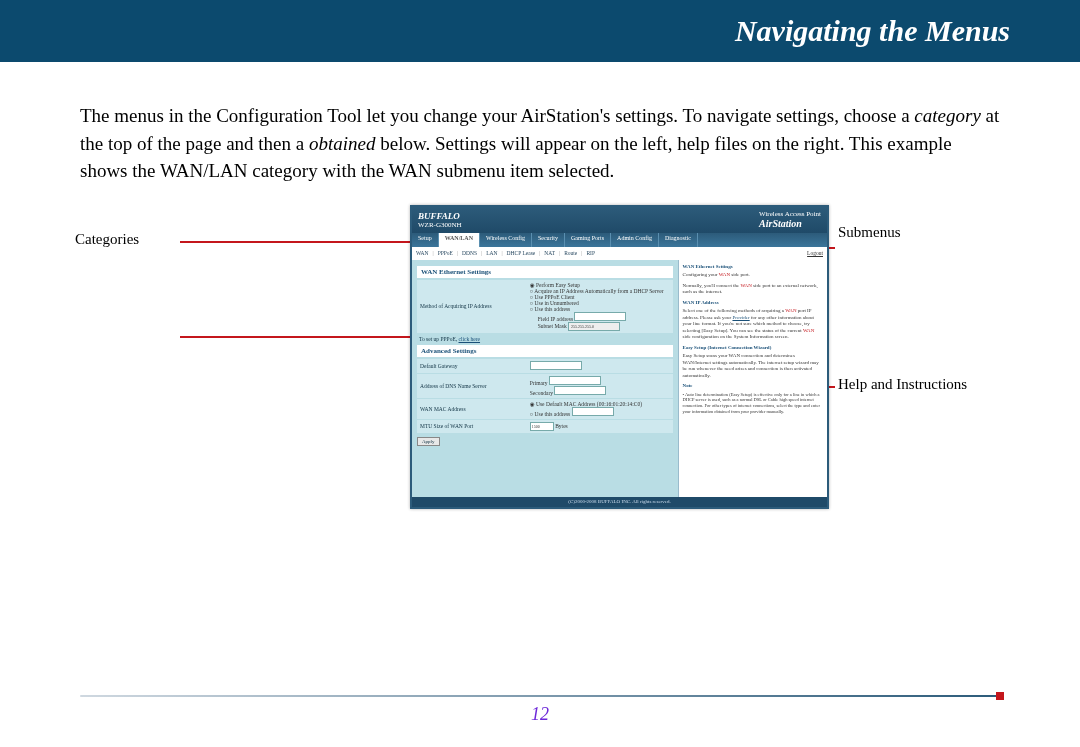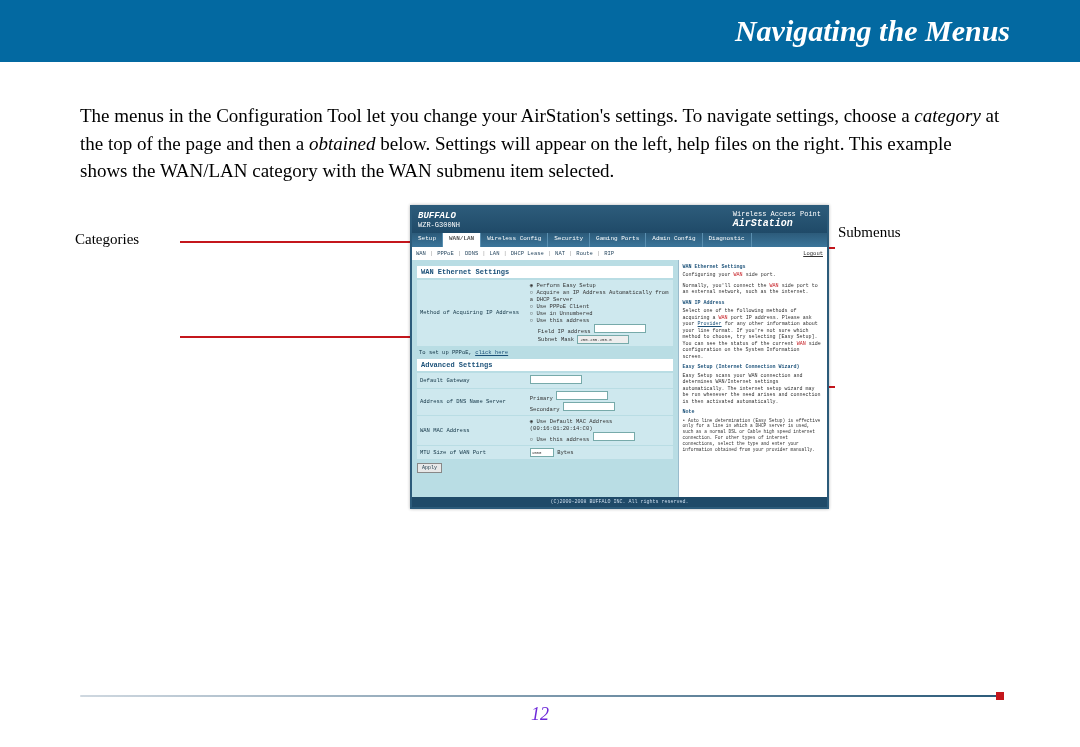--- a/index.html
+++ b/index.html
@@ -1,26 +1,26 @@
 <!DOCTYPE html>
 <html><head>
 <meta charset="utf-8">
 <style>
   html,body{margin:0;padding:0;font-family:Georgia,"Times New Roman",serif;background:#fff;color:#000}
   .page{width:1080px;height:747px;position:relative;box-sizing:border-box}
-  .header{height:62px;background:#0369a1;display:flex;align-items:center;justify-content:flex-end;padding-right:70px}
+  .header{height:62px;background:#0c4a6e;display:flex;align-items:center;justify-content:flex-end;padding-right:70px}
   .header h1{color:#fff;font-style:italic;font-weight:bold;font-size:30px;margin:0}
   .content{padding:40px 80px 0 80px}
   .para{font-size:19px;line-height:1.45;margin:0 0 20px 0}
   .para .it{font-style:italic}
   .callout-area{position:relative;height:330px;margin:10px 0 30px 0}
   .label{position:absolute;font-size:15px;line-height:1.3}
   .leader{position:absolute;height:2px;background:#c4161c}
   
-  .shot{position:absolute;left:330px;top:0;width:415px;height:300px;border:2px solid #2c5b7a;background:#4c1d95;font-family:Liberation Mono, monospace;box-shadow:0 0 3px rgba(0,0,0,.3)}
+  .shot{position:absolute;left:330px;top:0;width:415px;height:300px;border:2px solid #2c5b7a;background:#4c1d95;font-family:Liberation Serif, serif;box-shadow:0 0 3px rgba(0,0,0,.3)}
   .shot-top{height:26px;background:linear-gradient(#2c5b7a,#1f4a68);color:#fff;display:flex;justify-content:space-between;align-items:center;padding:0 6px;font-size:7px}
   .brand{font-weight:bold;font-style:italic;font-size:9px}
   .model{font-size:7px}
   .air{text-align:left;font-size:7px}
   .air b{font-style:italic;font-size:10px}
   .tabbar{height:14px;background:linear-gradient(#2c5b7a,#3b759a);display:flex;font-size:6px;color:#fff}
   .tabbar span{padding:2px 6px;border-right:1px solid #5a8fb0}
   .tabbar span.active{background:#fff;color:#555;font-weight:bold}
   .subbar{height:11px;background:#fff;font-size:5.5px;color:#284860;padding:1px 4px;display:flex;gap:4px;align-items:center}
   .subbar span{white-space:nowrap}
@@ -60,20 +60,21 @@
     <div class="callout-area">
 
       <div class="label" style="left:-5px;top:25px">Categories</div>
       <div class="leader" style="left:100px;top:36px;width:240px"></div>
 
       <div class="label" style="left:758px;top:18px">Submenus</div>
       <div class="leader" style="left:540px;top:42px;width:215px"></div>
 
       <div class="leader" style="left:100px;top:131px;width:230px"></div>
 
+      <div class="label" style="left:758px;top:170px;width:140px">Help and Instructions</div>
       <div class="leader" style="left:615px;top:181px;width:140px"></div>
 
       <div class="shot">
         <div class="shot-top">
           <div>
             <div class="brand">BUFFALO</div>
             <div class="model">WZR-G300NH</div>
           </div>
           <div class="air">
             <div>Wireless Access Point</div>

